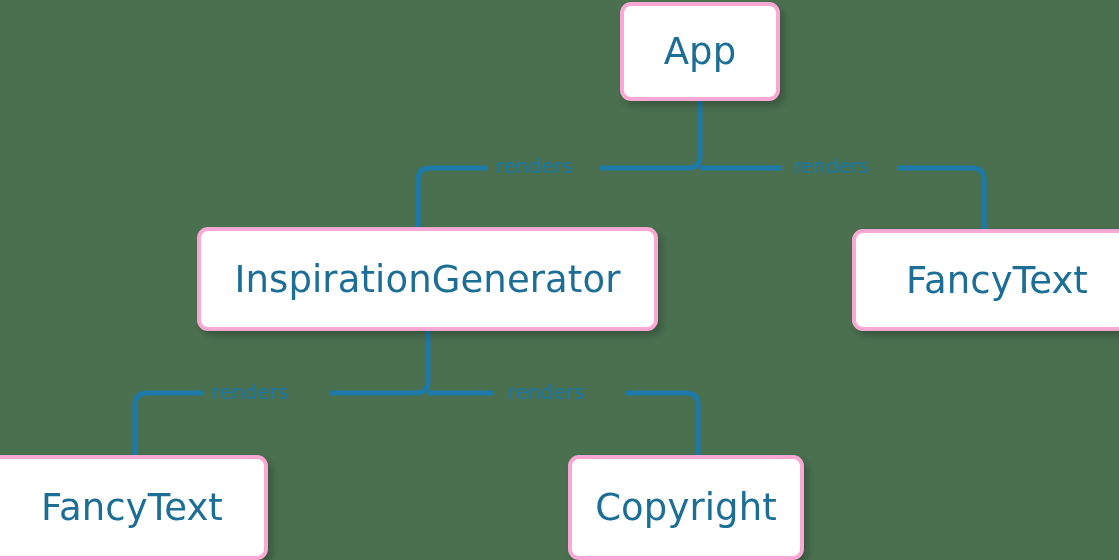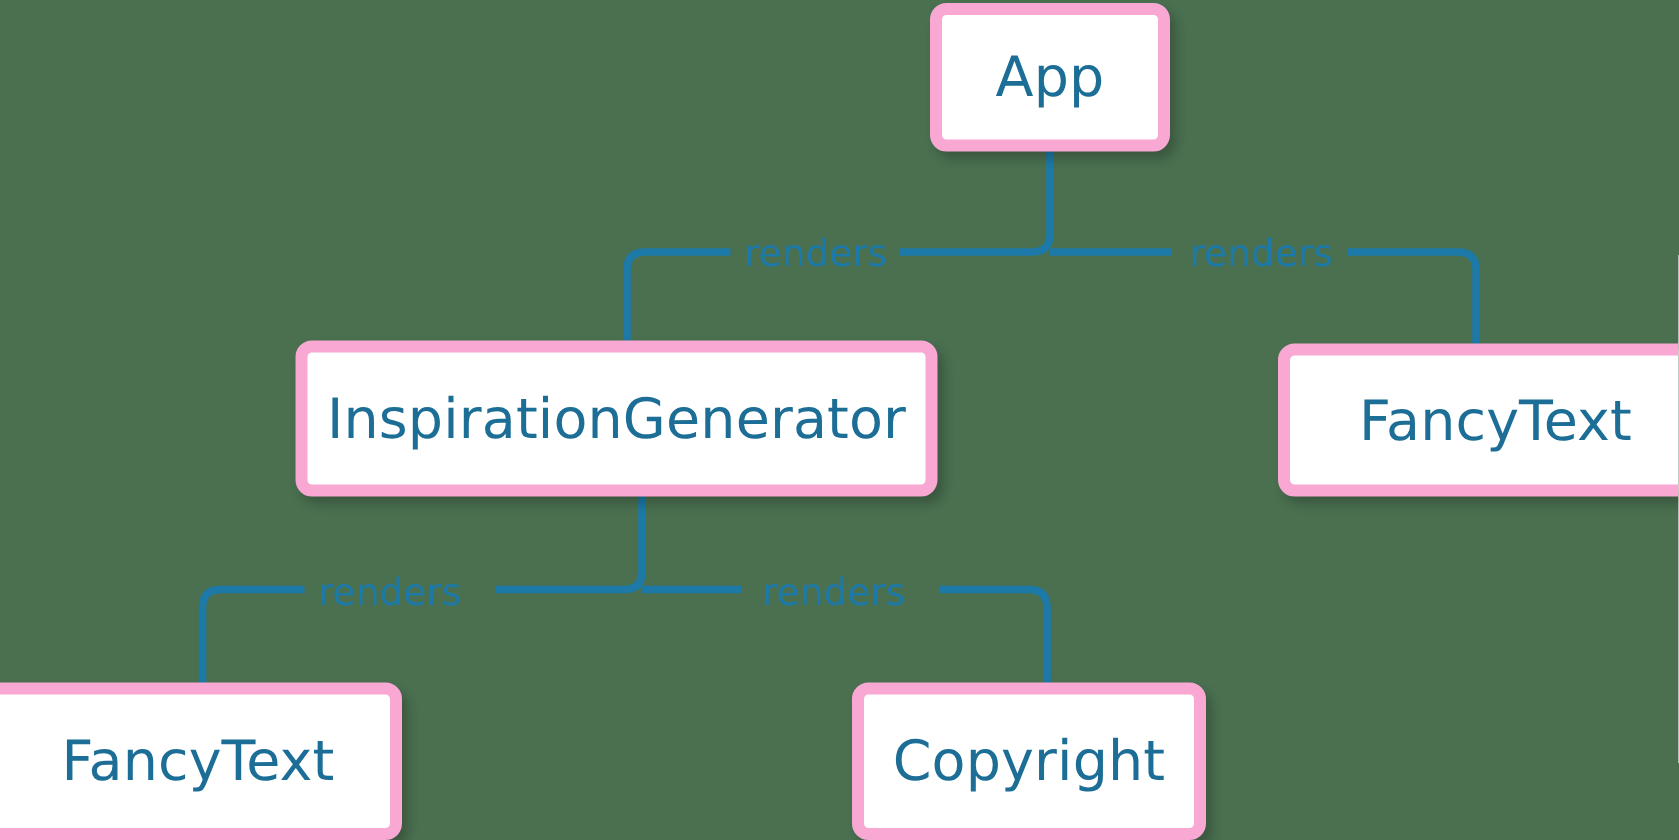--- a/index.html
+++ b/index.html
@@ -21,47 +21,47 @@
     left: 0;
     top: 0;
     width: 1119px;
     height: 560px;
     pointer-events: none;
   }
   .node {
     position: absolute;
     box-sizing: border-box;
     background: #ffffff;
-    border: 8px solid #f9a8d4;
+    border: 4px solid #f9a8d4;
     border-radius: 11px;
     box-shadow: 4px 5px 7px rgba(0,0,0,0.22);
     display: flex;
     align-items: center;
     justify-content: center;
     z-index: 3;
   }
   .node-label {
     color: #1c6e96;
     font-size: 37px;
     line-height: 1;
     letter-spacing: 0.1px;
     white-space: nowrap;
   }
   .node-app      { left: 620px; top: 2px;   width: 160px; height: 99px; }
-  .node-insp     { left: 197px; top: 227px; width: 428px; height: 104px; }
+  .node-insp     { left: 197px; top: 227px; width: 461px; height: 104px; }
   .node-fancy-r  { left: 852px; top: 229px; width: 290px; height: 102px; }
   .node-fancy-b  { left: -22px; top: 455px; width: 290px; height: 105px; }
   .node-copy     { left: 568px; top: 455px; width: 236px; height: 105px; }
 
   .node-fancy-b .node-label { padding-left: 18px; }
 
   .edge-label {
     position: absolute;
     color: #1c79a8;
-    font-size: 25px;
+    font-size: 20px;
     line-height: 1;
     white-space: nowrap;
     z-index: 2;
   }
   .lbl-a { left: 496px; top: 156px; }
   .lbl-b { left: 793px; top: 156px; }
   .lbl-c { left: 212px; top: 382px; }
   .lbl-d { left: 508px; top: 382px; }
 </style>
 </head>

